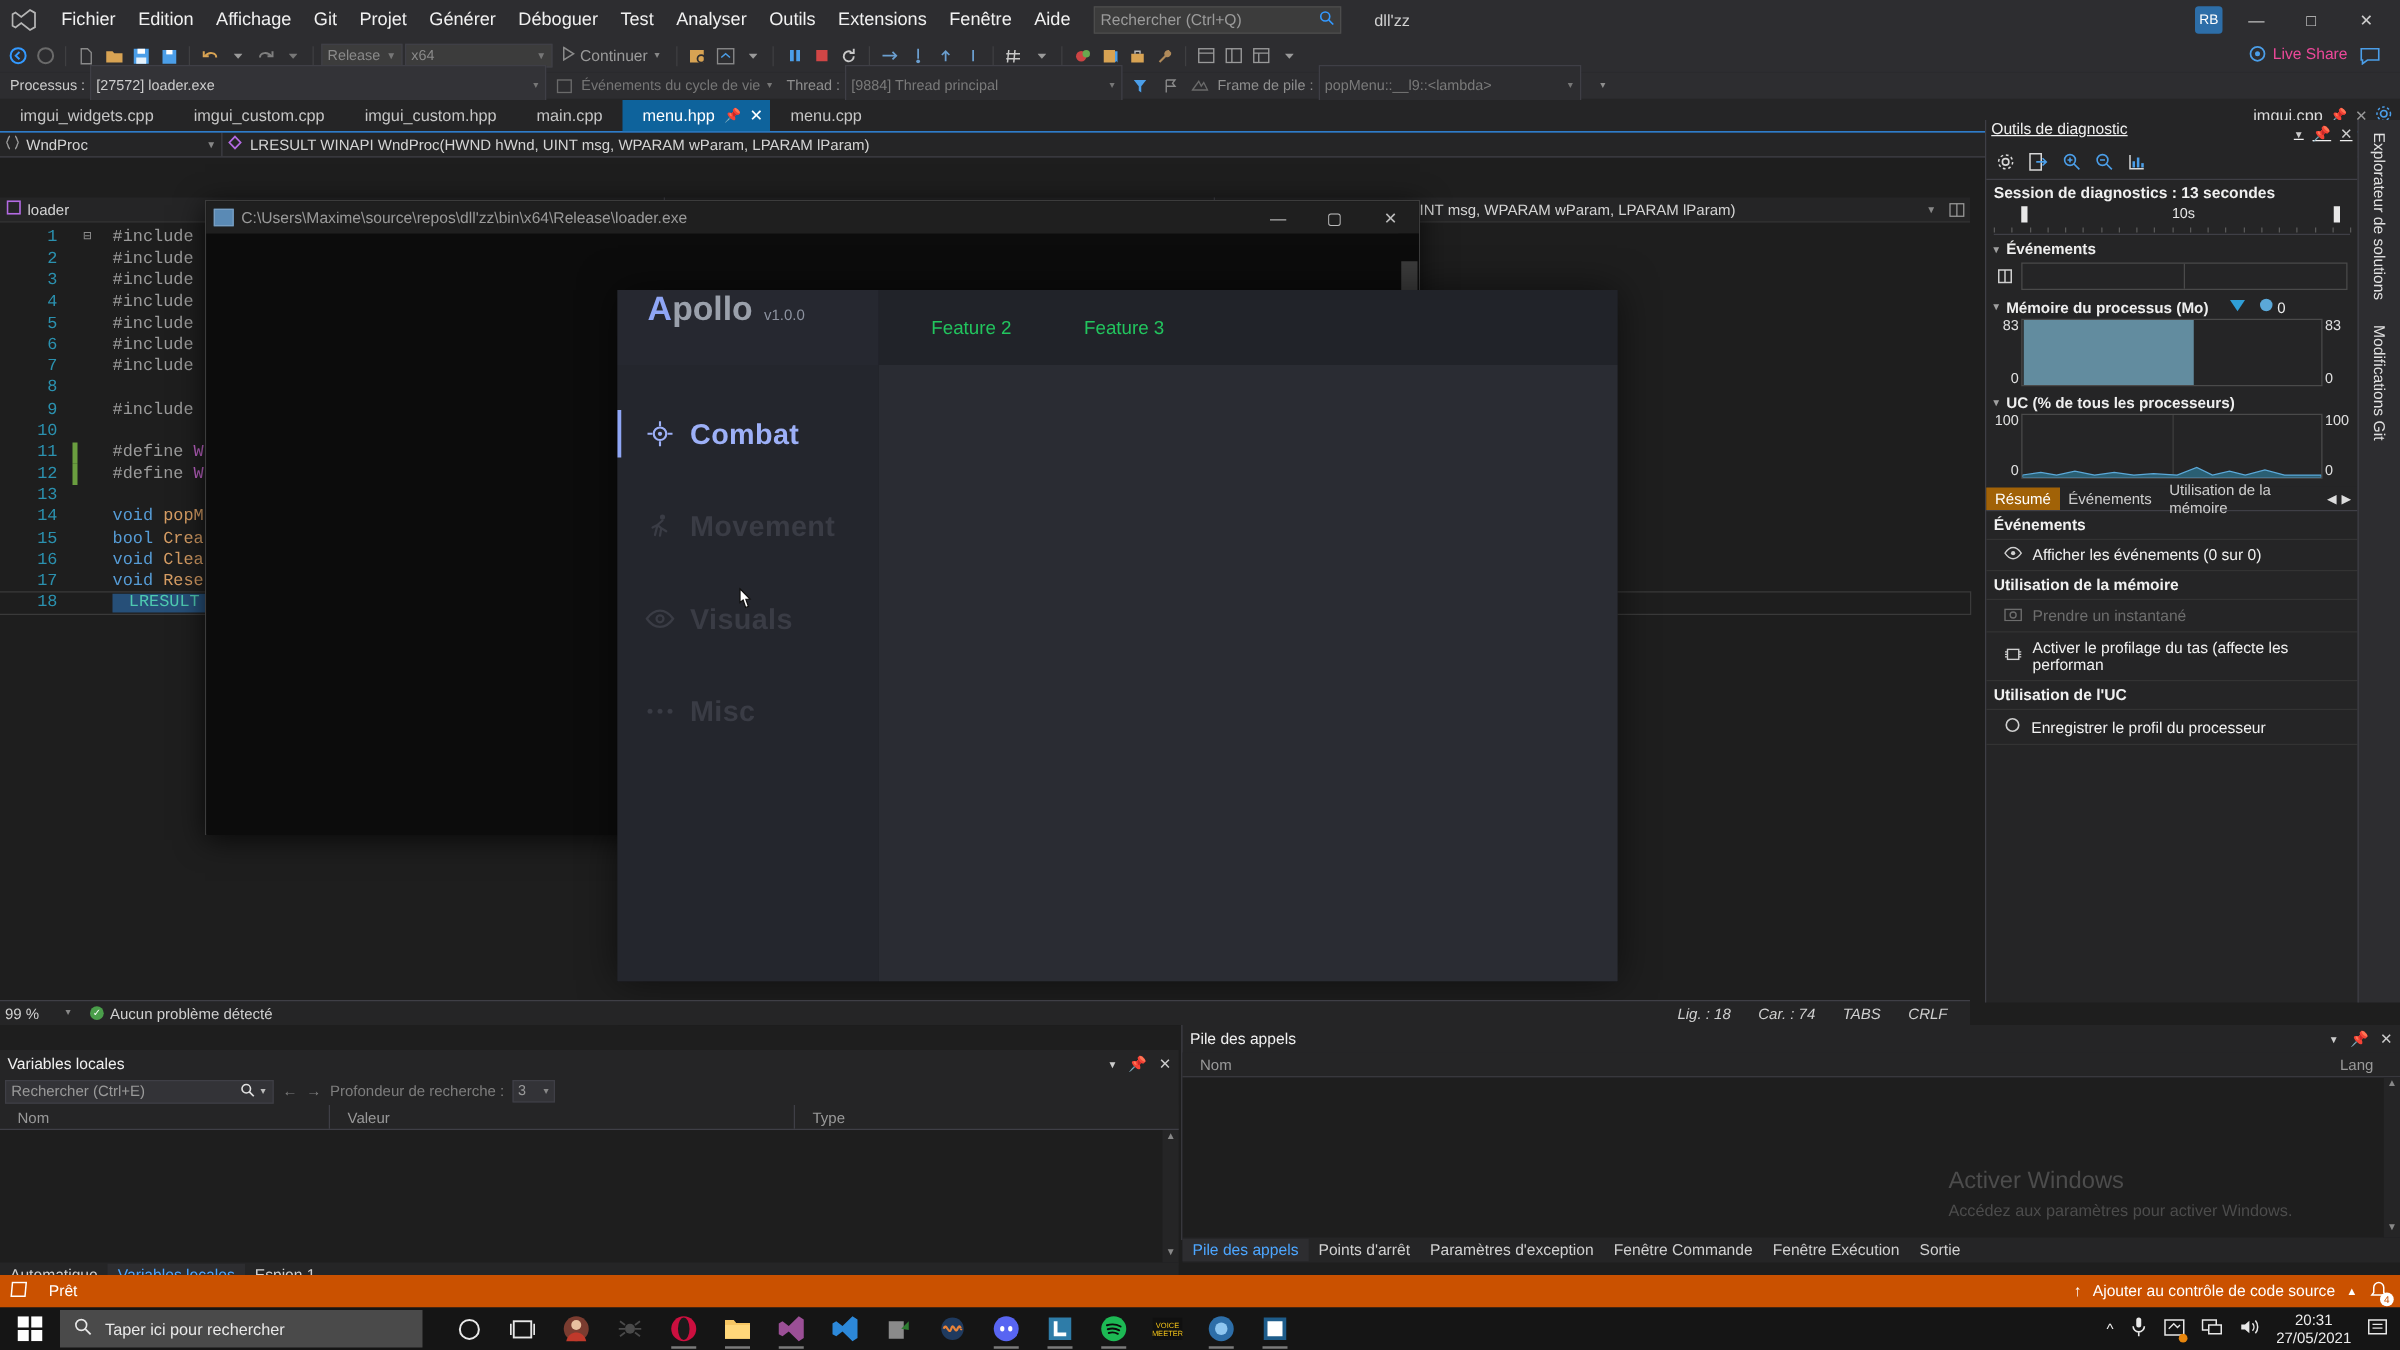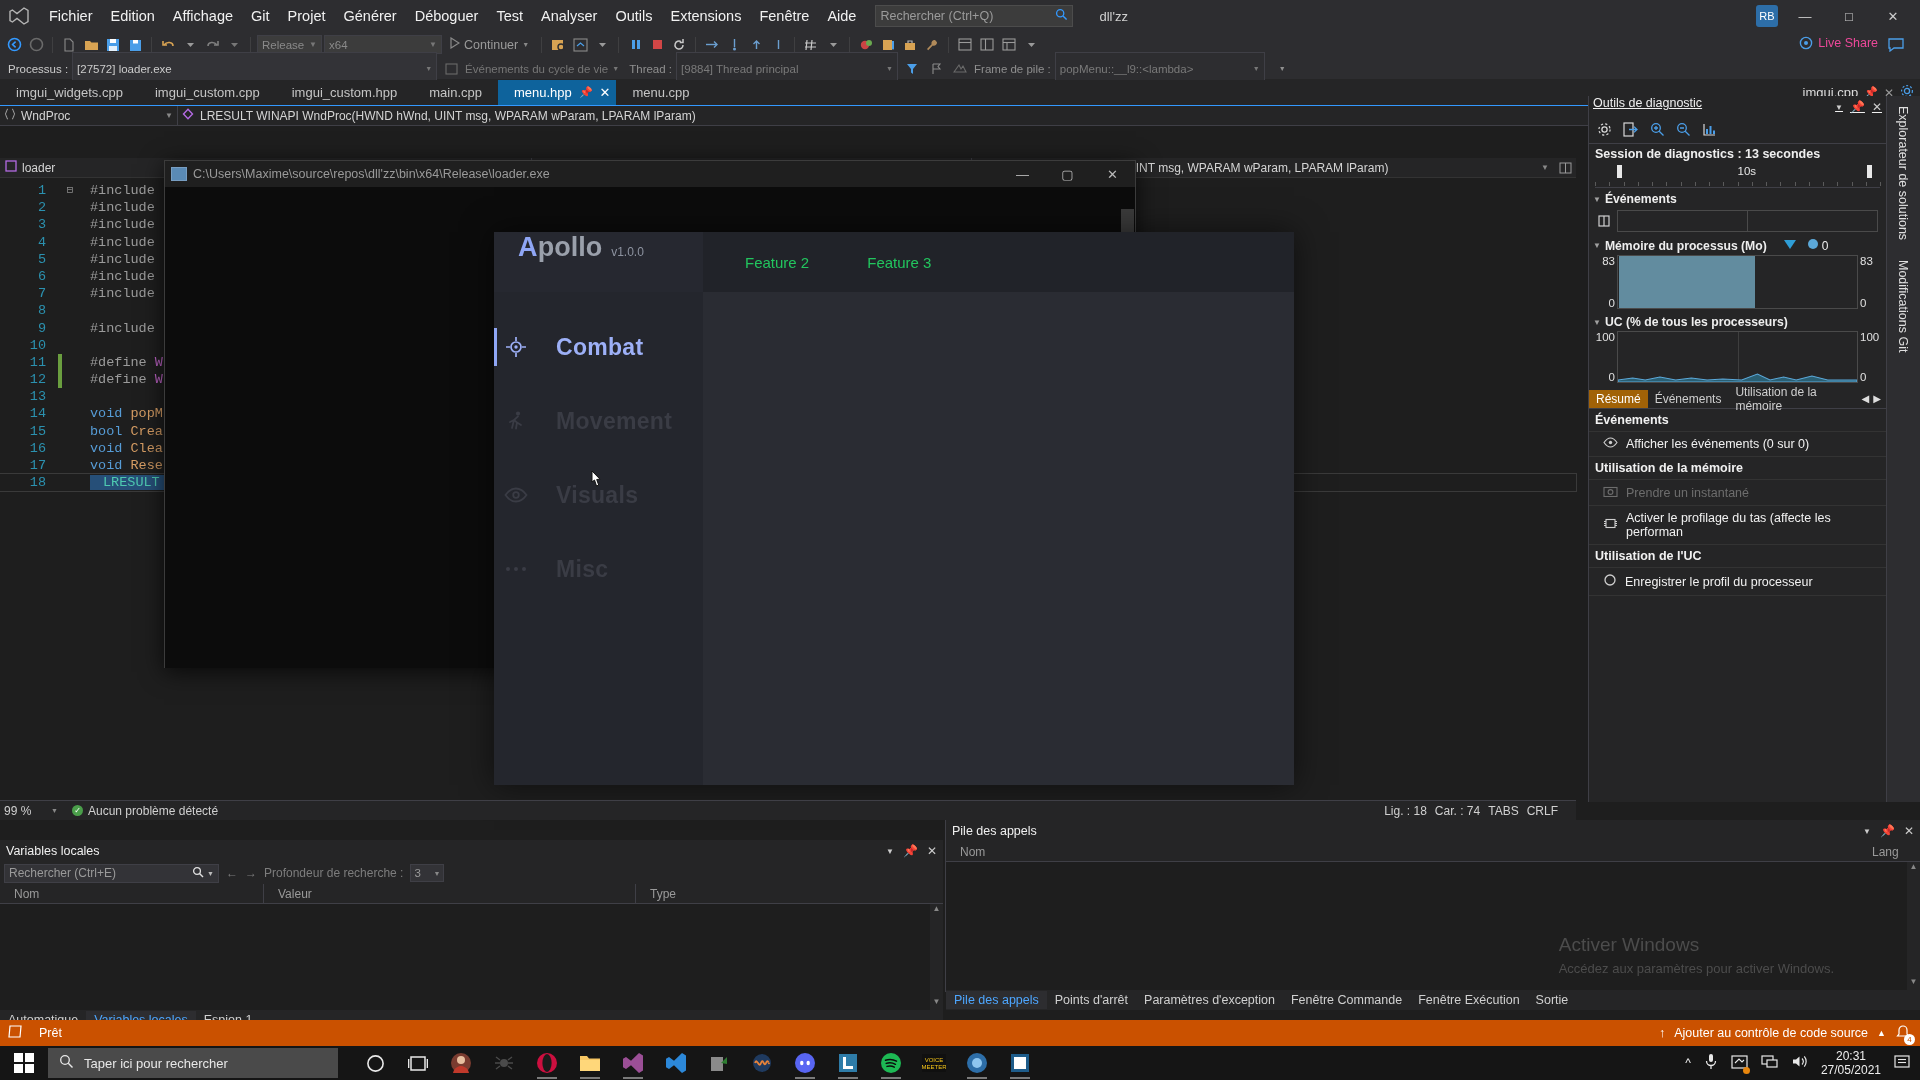--- a/index.html
+++ b/index.html
@@ -90,21 +90,21 @@
   .apollo-header{height:60px;display:flex;align-items:center;}
   .apollo-brand{width:209px;height:60px;background:#262830;display:flex;align-items:baseline;
      padding-left:24px;}
   .brand-a{font-size:27px;color:#8fa6f5;font-weight:600;letter-spacing:.2px;}
   .brand-rest{font-size:27px;color:#9aa0ab;font-weight:600;}
   .brand-ver{font-size:12px;color:#8d93a0;margin-left:9px;}
   .apollo-tabs{flex:1;height:60px;display:flex;align-items:center;background:#212329;padding-left:42px;gap:58px;}
   .ap-tab{font-size:15px;color:#22c55e;}
   .apollo-body{display:flex;height:493px;}
   .apollo-side{width:209px;background:#24262d;padding-top:18px;}
-  .ap-item{height:74px;display:flex;align-items:center;padding-left:10px;gap:28px;position:relative;}
+  .ap-item{height:74px;display:flex;align-items:center;padding-left:22px;gap:12px;position:relative;}
   .ap-item .mark{position:absolute;left:0;top:18px;width:3px;height:38px;background:#8fa6f5;}
   .ap-ico{width:24px;height:24px;display:flex;align-items:center;justify-content:center;}
   .ap-lbl{font-size:23px;font-weight:600;letter-spacing:.3px;}
   .ap-item.active .ap-lbl{color:#9db0f7;}
   .ap-item.dim .ap-lbl{color:#3a3c45;}
   .apollo-content{flex:1;background:#2a2c33;}
   .cursor{position:absolute;left:589px;top:470px;width:14px;height:20px;z-index:40;}
 
   
   .diag{position:absolute;left:1588px;top:96px;width:298px;height:706px;background:#252526;
@@ -142,21 +142,21 @@
   .drow.dis{color:#6d6d6d;}
   .vtabs{position:absolute;left:1886px;top:96px;width:34px;height:706px;background:#2d2d30;
      border-left:1px solid #3f3f46;}
   .vtab{writing-mode:vertical-rl;font-size:12.5px;color:#e0e0e0;padding:10px 9px;}
 
   
   .edstat{position:absolute;left:0;top:800px;width:1576px;height:20px;background:#252526;
      display:flex;align-items:center;font-size:12px;color:#d0d0d0;border-top:1px solid #3f3f46;}
   .edstat .z{display:flex;align-items:center;padding:0 4px;width:62px;}
   .edstat .ok{display:flex;align-items:center;gap:5px;padding-left:10px;}
-  .edstat .right{margin-left:auto;display:flex;gap:8px;padding-right:18px;}
+  .edstat .right{margin-left:auto;display:flex;gap:22px;padding-right:18px;font-style:italic;}
   .okdot{width:11px;height:11px;border-radius:50%;background:#4a9e4a;color:#fff;font-size:8px;
      display:flex;align-items:center;justify-content:center;}
 
   
   .panelL{position:absolute;left:0;top:840px;width:943px;height:172px;background:#252526;}
   .panelR{position:absolute;left:945px;top:820px;width:975px;height:172px;background:#252526;
      border-left:1px solid #3f3f46;}
   .ph{height:22px;display:flex;align-items:center;padding:0 6px;font-size:12.5px;color:#f0f0f0;}
   .ph .acts{margin-left:auto;display:flex;gap:9px;align-items:center;color:#ccc;font-size:11px;}
   .ptool{height:22px;display:flex;align-items:center;gap:7px;padding:0 4px;font-size:12px;color:#9a9a9a;}

